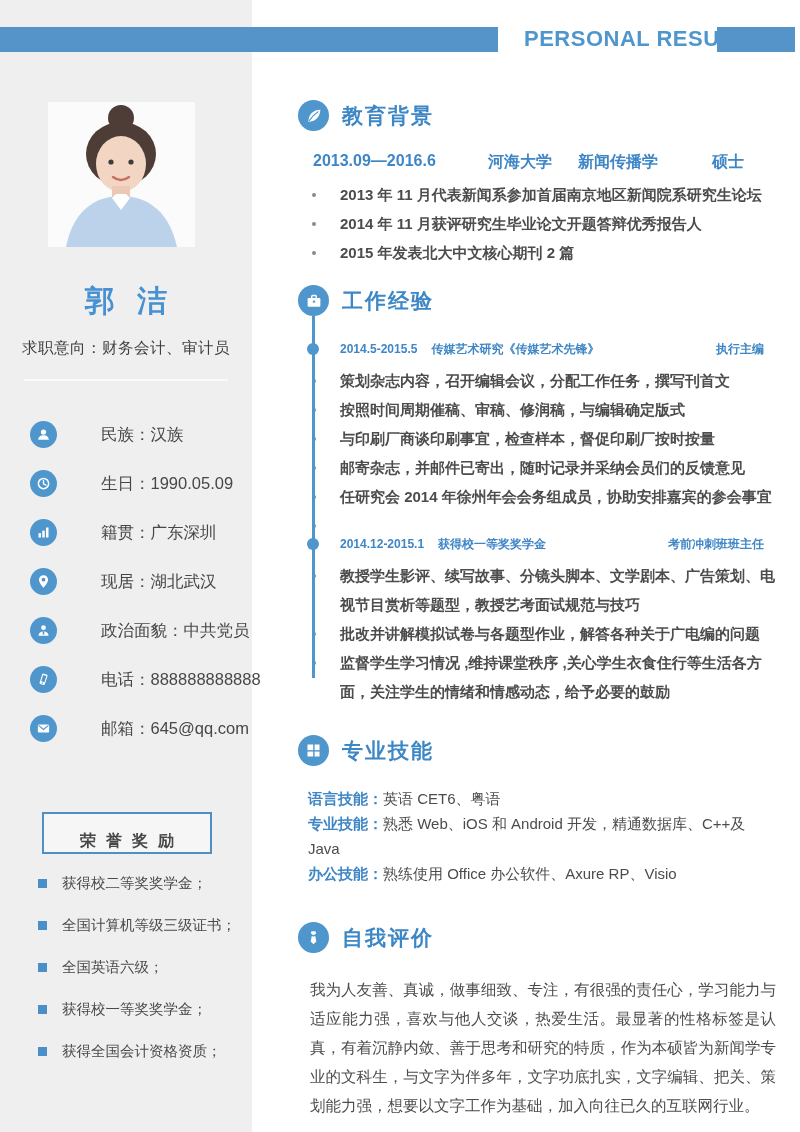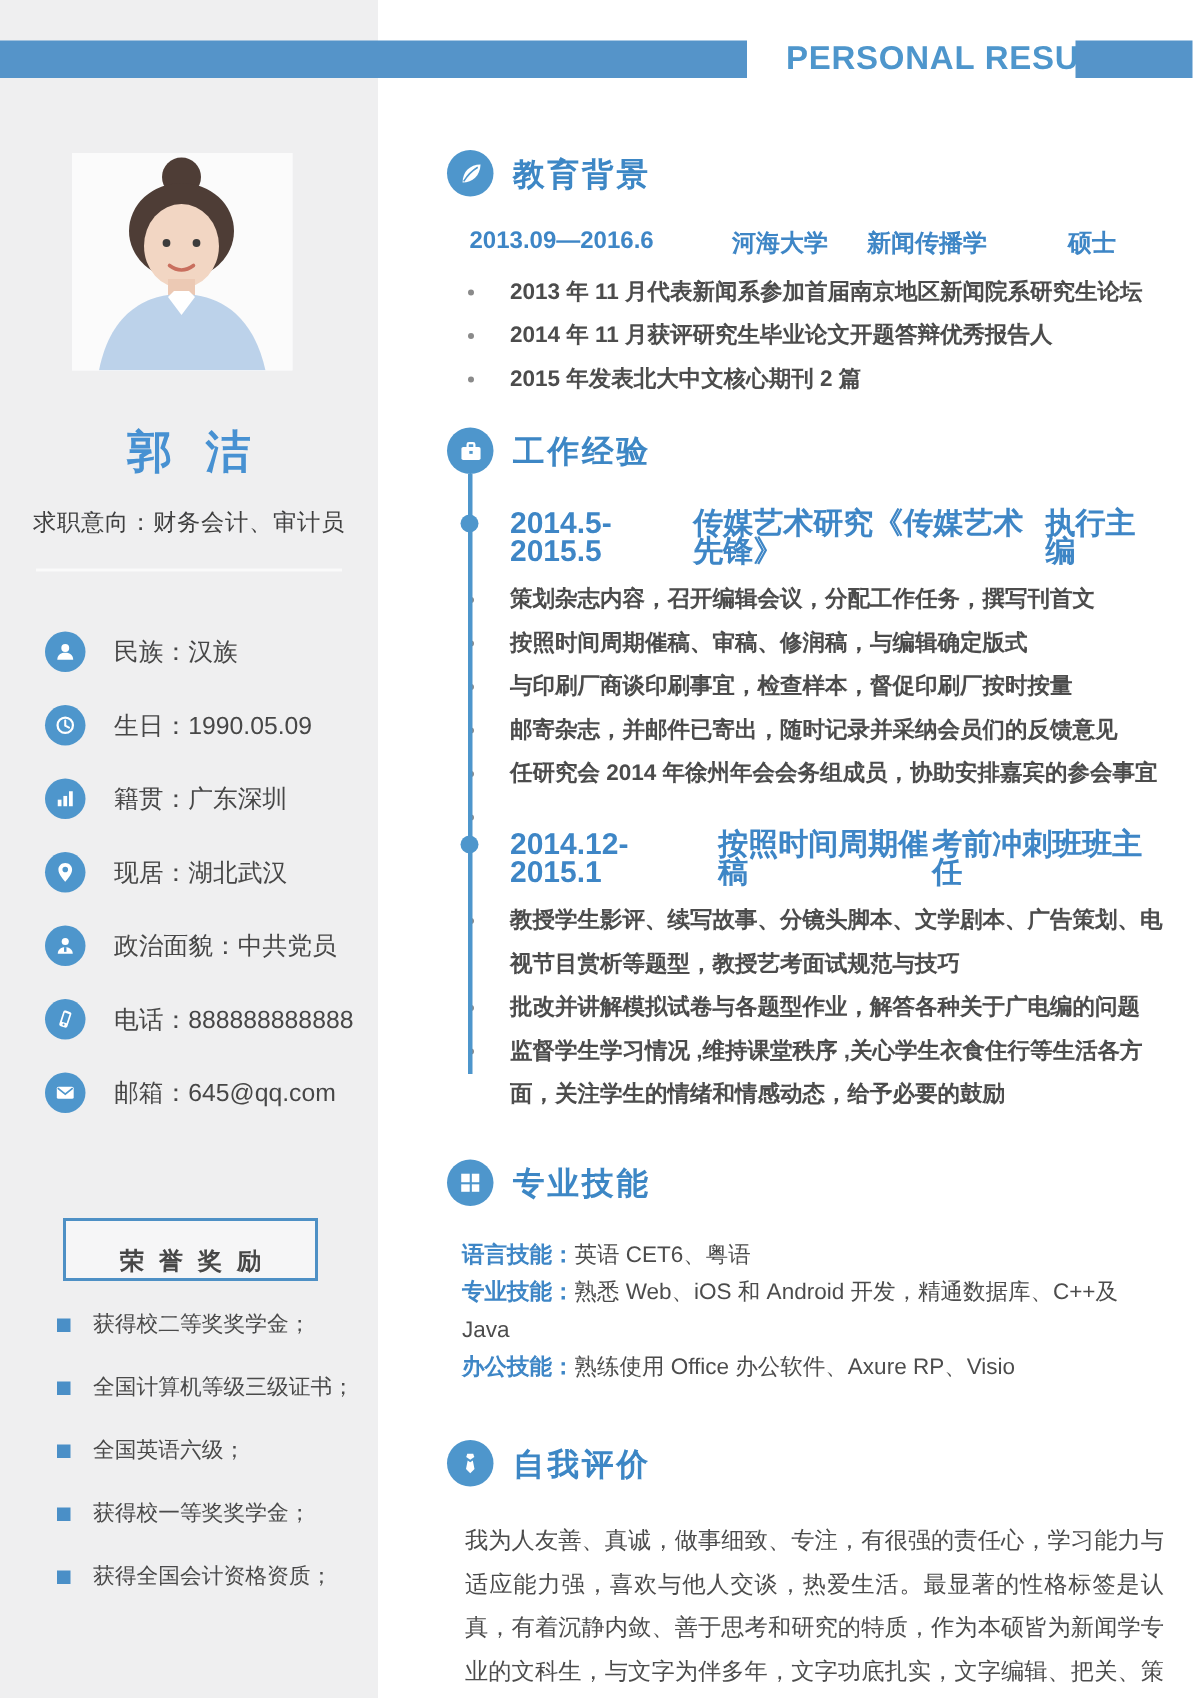--- a/index.html
+++ b/index.html
@@ -11,21 +11,21 @@
         font-size:22px;font-weight:800;color:#4e96cc;letter-spacing:.5px;z-index:3;white-space:nowrap;}
   .topbar-right{position:absolute;left:717px;top:27px;width:78px;height:25px;background:#5594c9;z-index:3;}
   
   .sidebar{position:absolute;left:0;top:0;width:252px;height:1132px;background:#efeff0;z-index:1;}
   .photo{margin:102px 0 0 48px;width:147px;height:145px;background:#fdfdfd;overflow:hidden;}
   .name{margin:34px 0 0 0;text-align:center;font-size:30px;font-weight:700;color:#4791d2;
         letter-spacing:7px;text-indent:7px;}
   .intent{margin-top:16px;text-align:center;font-size:15.5px;color:#3f3f3f;letter-spacing:.5px;}
   .sb-divider{margin:20px 24px 0 24px;border-top:2px solid #fafafa;}
   .info-list{list-style:none;margin:40px 0 0 30px;padding:0;}
-  .info-row{display:flex;align-items:center;height:27px;margin-bottom:22px;}
+  .info-row{display:flex;align-items:center;height:27px;margin-bottom:22px;gap:25px;}
   .icircle{flex:0 0 27px;width:27px;height:27px;border-radius:50%;background:#4e96cc;
         display:flex;align-items:center;justify-content:center;}
   .itext{margin-left:19px;font-size:16.5px;color:#474747;white-space:nowrap;}
   .honors-box{margin:70px 0 0 42px;width:166px;height:38px;border:2px solid #4e90c5;background:#f6f6f7;
         display:flex;align-items:flex-end;justify-content:center;font-size:16px;font-weight:600;
         color:#474747;letter-spacing:10px;text-indent:10px;}
   .honors-list{list-style:none;margin:20px 0 0 0;padding:0;}
   .honors-row{display:flex;align-items:flex-start;margin-bottom:23px;line-height:19px;}
   .sq{flex:0 0 9px;width:9px;height:9px;background:#4a8fc7;margin:5px 15px 0 38px;}
   .honors-text{font-size:14.5px;color:#4a4a4a;}
@@ -39,21 +39,21 @@
   .edu-row span{position:absolute;top:0;white-space:nowrap;}
   .edu-period{left:17px;} .edu-school{left:192px;} .edu-major{left:282px;} .edu-degree{left:416px;}
   .dot-list{list-style:none;margin:8px 0 0 0;padding:0;}
   .dot-list li{display:flex;font-size:15px;line-height:29px;color:#4c4c4c;font-weight:bold;}
   .dot{flex:0 0 4px;width:4px;height:4px;border-radius:50%;background:#8a8a8a;margin:13px 24px 0 16px;}
   .dot-text{flex:1;}
   
   .work{position:relative;margin-top:18px;}
   .tl-line{position:absolute;left:16px;top:31px;width:3px;bottom:28px;background:#4e96cc;}
   .job-title{position:relative;display:flex;margin:24px 0 0 44px;padding-right:12px;
-        font-size:20px;font-weight:700;color:#3e86c6;line-height:19px;}
+        font-size:12px;font-weight:700;color:#3e86c6;line-height:19px;}
   .job-org{margin-left:14px;} .job-role{margin-left:auto;}
   .tl-dot{position:absolute;left:-33px;top:3px;width:12px;height:12px;border-radius:50%;background:#4e96cc;}
   .job-bullets{margin-top:7px;}
   .empty-bullet{height:22px;}
   
   .skills{margin-top:29px;}
   .skill-lines{margin:20px 0 0 12px;}
   .skill-line{font-size:15px;line-height:25px;color:#4c4c4c;}
   .skill-label{color:#3e86c6;font-weight:700;}
   
@@ -262,21 +262,21 @@
             <span class="dot-text">任研究会 2014 年徐州年会会务组成员，协助安排嘉宾的参会事宜</span>
           </li>
         <li class="empty-bullet">
             <span class="dot"></span>
           </li>
       </ul>
 
       <div class="job-title" style="margin-top:2px;">
         <span class="tl-dot"></span>
         <span class="job-period">2014.12-2015.1</span>
-        <span class="job-org">按照时间周期催稿</span>
+        <span class="job-org">获得校一等奖奖学金</span>
         <span class="job-role">考前冲刺班班主任</span>
       </div>
       <ul class="dot-list job-bullets">
         <li>
             <span class="dot"></span>
             <span class="dot-text">教授学生影评、续写故事、分镜头脚本、文学剧本、广告策划、电视节目赏析等题型，教授艺考面试规范与技巧</span>
           </li>
         <li>
             <span class="dot"></span>
             <span class="dot-text">批改并讲解模拟试卷与各题型作业，解答各种关于广电编的问题</span>

